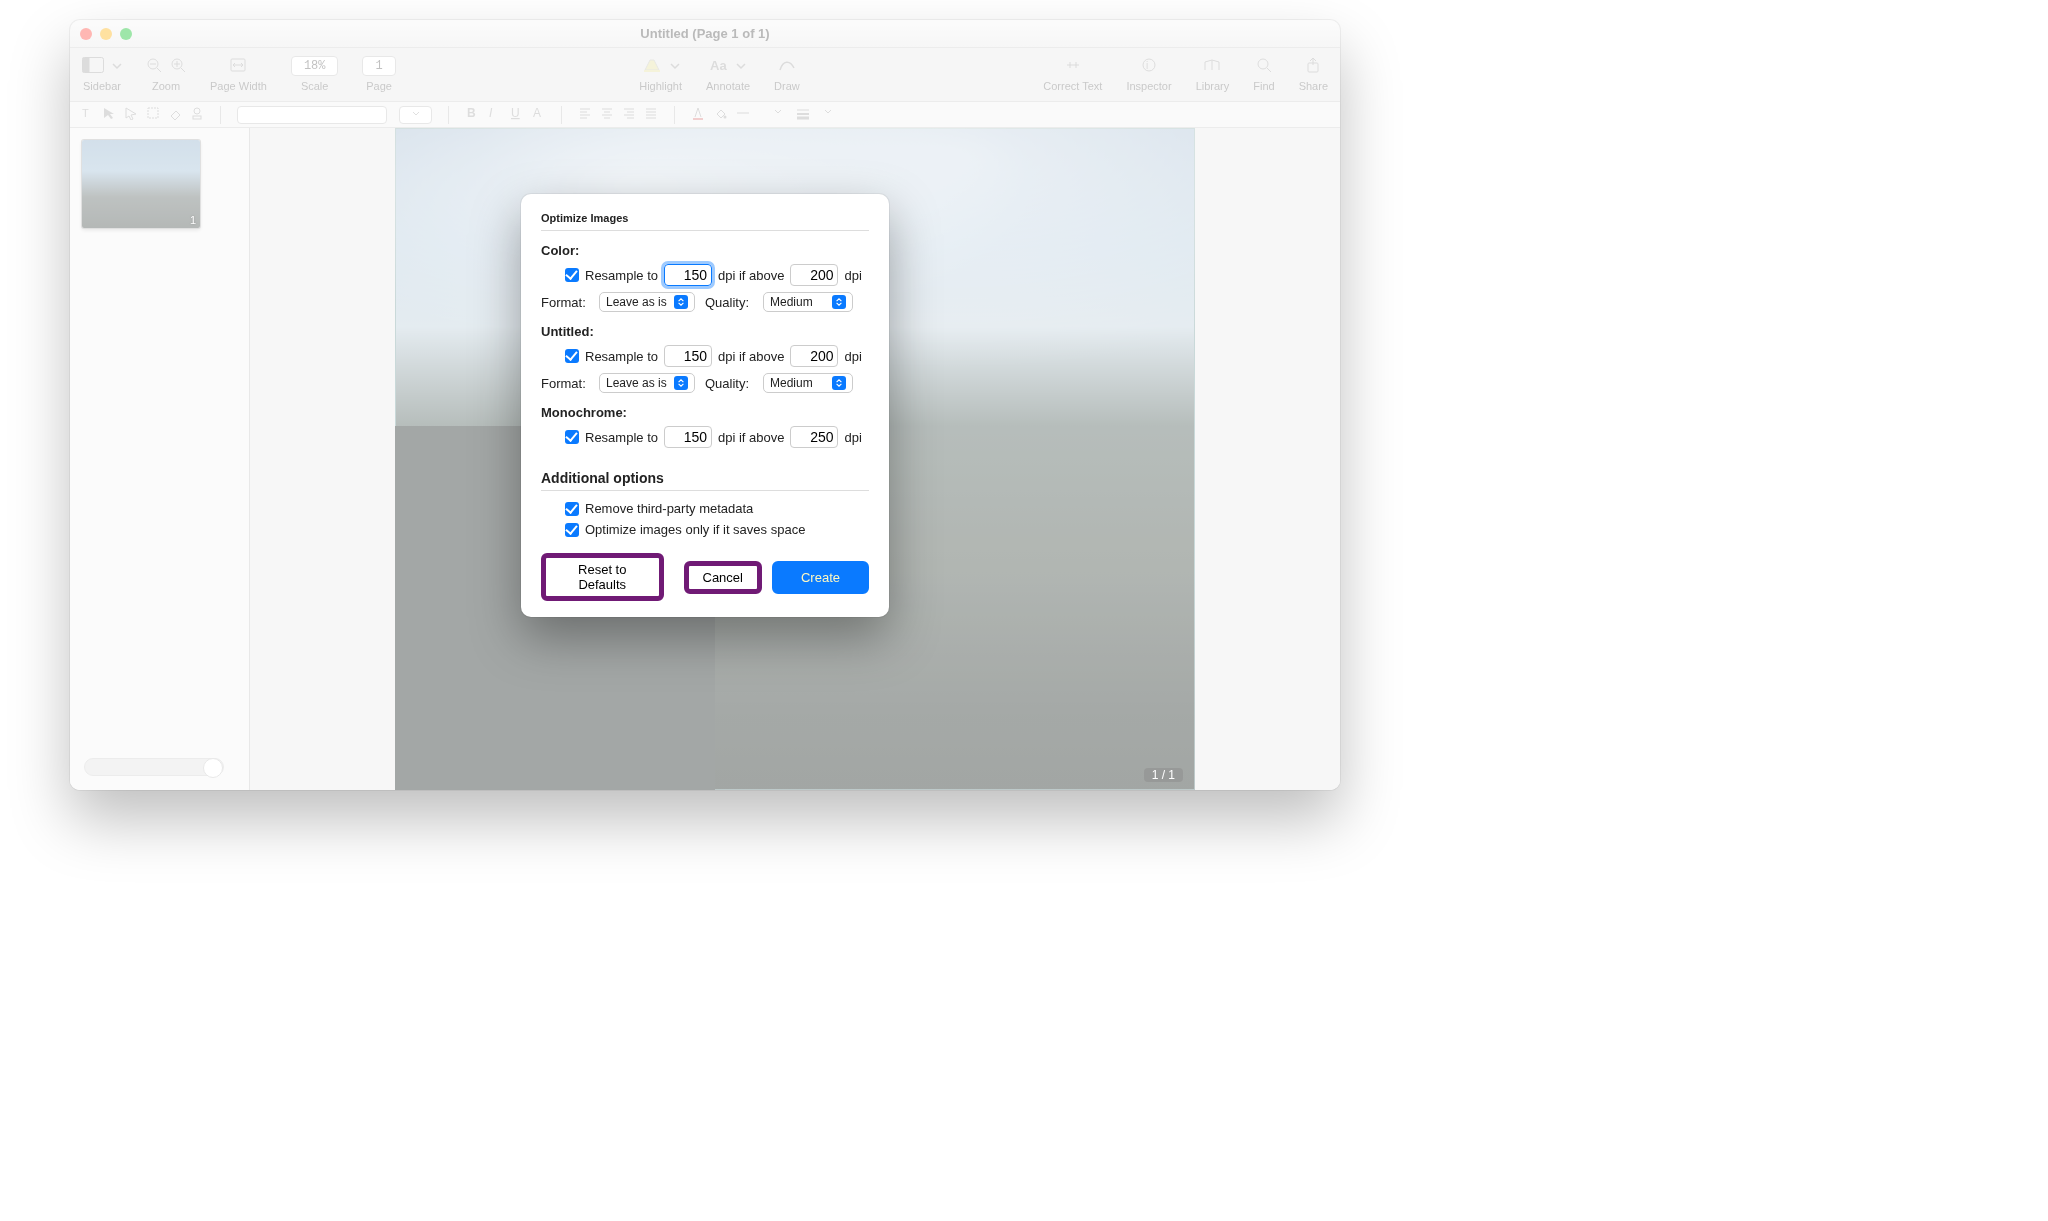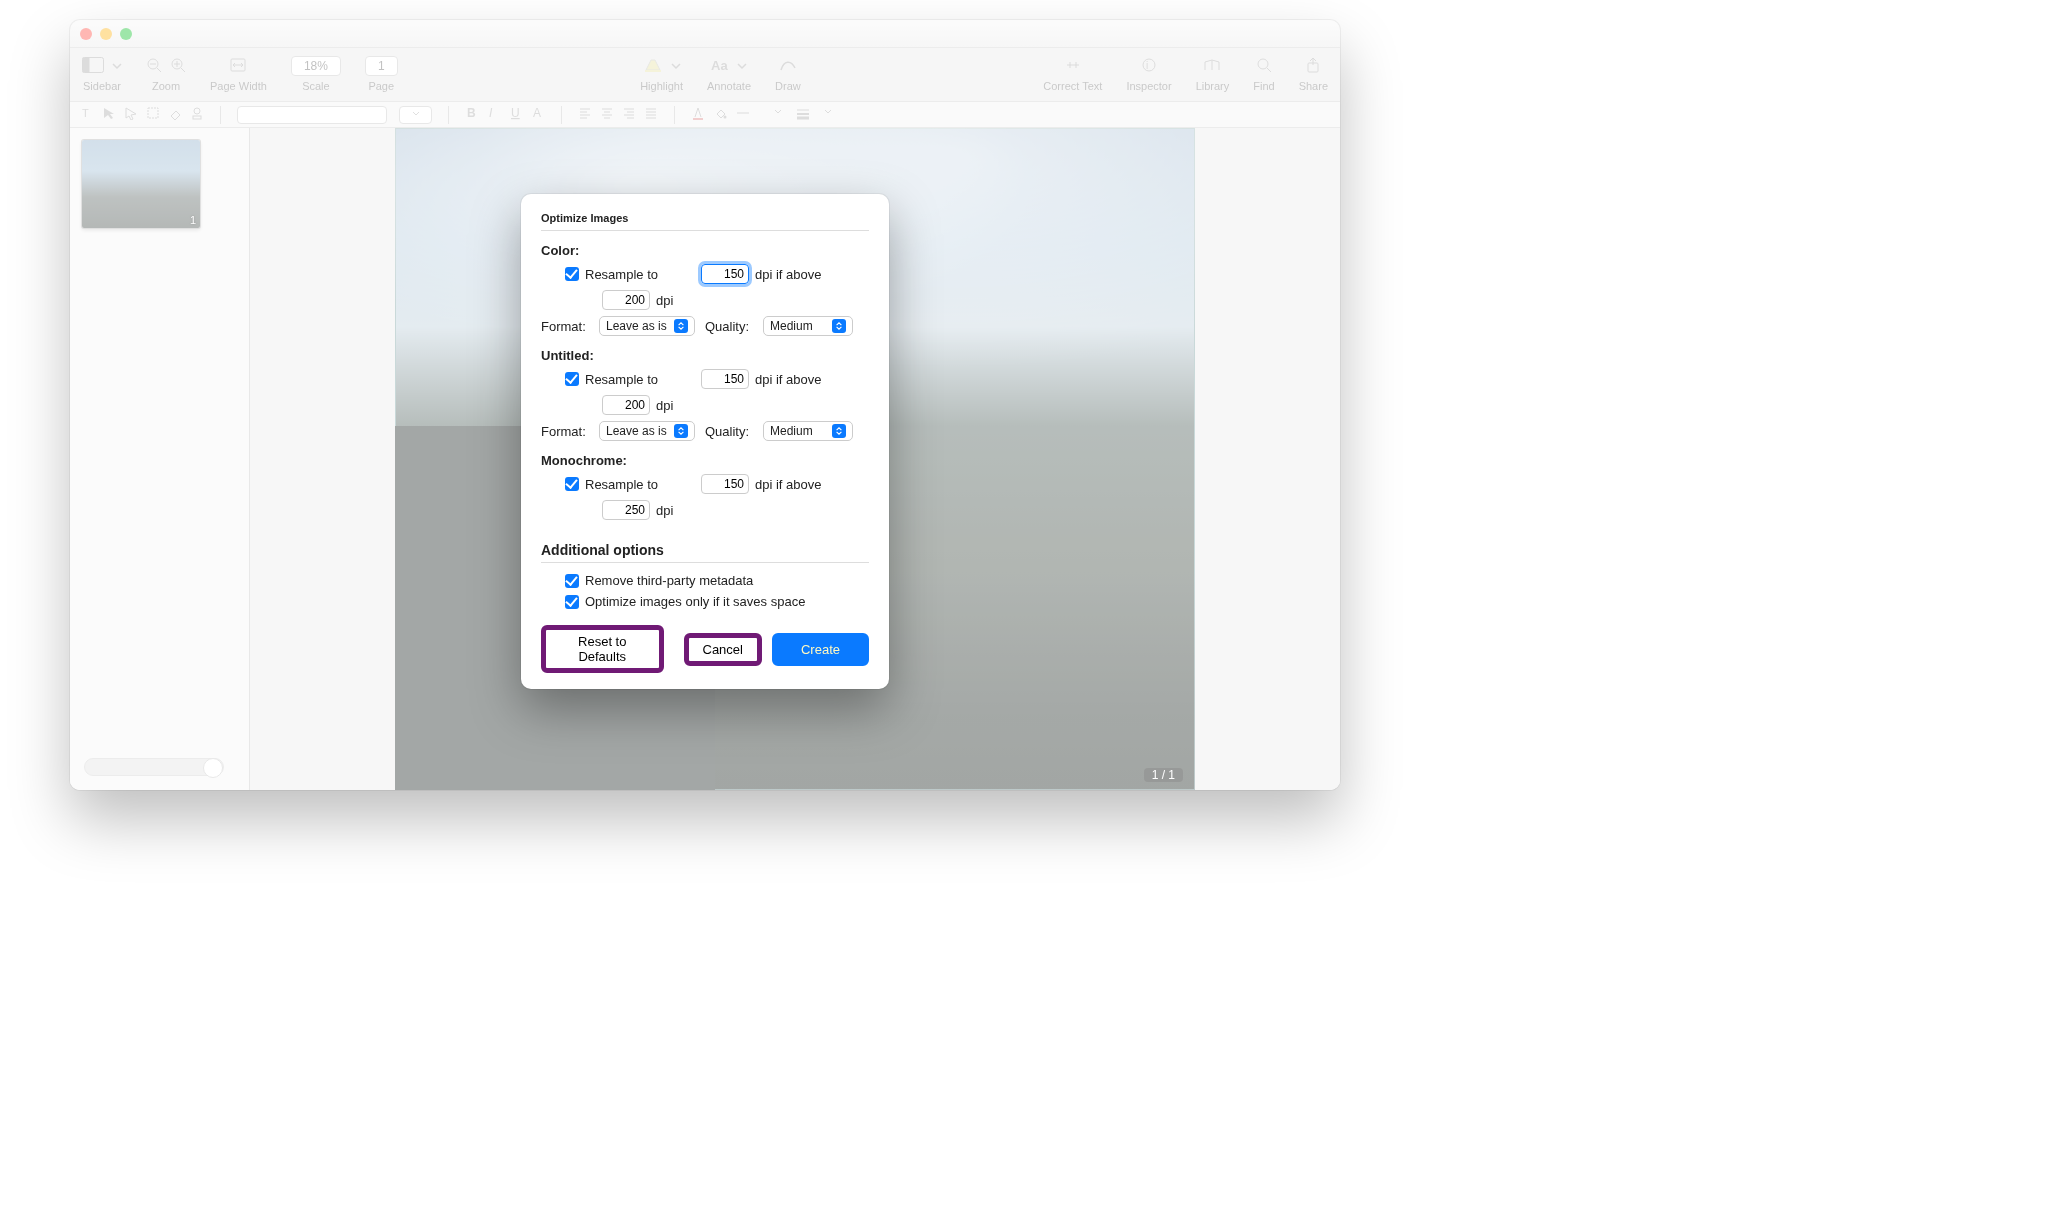--- a/index.html
+++ b/index.html
@@ -58,21 +58,21 @@
     gap: 24px;
     border-bottom: 1px solid #d5d5d5;
     background: #ececec;
   }
   .tool-group { display:flex; flex-direction:column; align-items:center; gap:2px; }
   .tool-icons { display:flex; align-items:center; gap:8px; height:24px;}
   .tool-label { font-size:11px; color:#888; }
   .toolbar svg { opacity:0.5; }
   .scale-box {
     border:1px solid #ccc; border-radius:4px; padding:2px 12px;
-    font-size:12px; color:#777; background:#fff;
+    font-size:12px; color:#777; background:#fff;font-family:Liberation Mono, monospace;
   }
   .spacer { flex:1; }
 
   
   .subtoolbar {
     height: 26px;
     display:flex; align-items:center;
     padding: 0 10px; gap:12px;
     border-bottom: 1px solid #d5d5d5;
     background:#f3f3f3;
@@ -185,23 +185,22 @@
     appearance:none; width:14px; height:14px; border-radius:3px;
     background:#0a7aff; position:relative; cursor:pointer;
   }
   .chk::after {
     content:""; position:absolute; left:3px; top:0px;
     width:5px; height:9px; border:2px solid #fff;
     border-top:none; border-left:none; transform: rotate(40deg);
   }
   .num-input {
     width:48px; border:1px solid #ccc; border-radius:4px;
-    padding:2px 4px; text-align:right; font-size:12px;
+    padding:2px 4px; text-align:right; font-size:14px;
     background:#fff;
-    margin-left:37px;
   }
   .num-input.focused {
     outline: 3px solid rgba(10,122,255,0.4);
     border-color:#0a7aff;
   }
   .sel {
     border:1px solid #ccc; border-radius:5px;
     padding:2px 6px; font-size:12px;
     display:flex; align-items:center; gap:4px;
     background:#fff;
@@ -237,20 +236,21 @@
 
 <div class="viewport">
   <div class="window-shadow">
 
     <div class="titlebar">
       <div class="traffic-lights">
         <div class="tl red"></div>
         <div class="tl yellow"></div>
         <div class="tl green"></div>
       </div>
+      <div class="window-title">Untitled (Page 1 of 1)</div>
     </div>
 
     <div class="toolbar">
 
       <div class="tool-group">
         <div class="tool-icons">
           <span>
             <svg width="22" height="16">
                 <rect x="0.5" y="0.5" width="21" height="15" rx="2" fill="none" stroke="#777"></rect>
                 <rect x="0.5" y="0.5" width="7" height="15" fill="#777"></rect>

